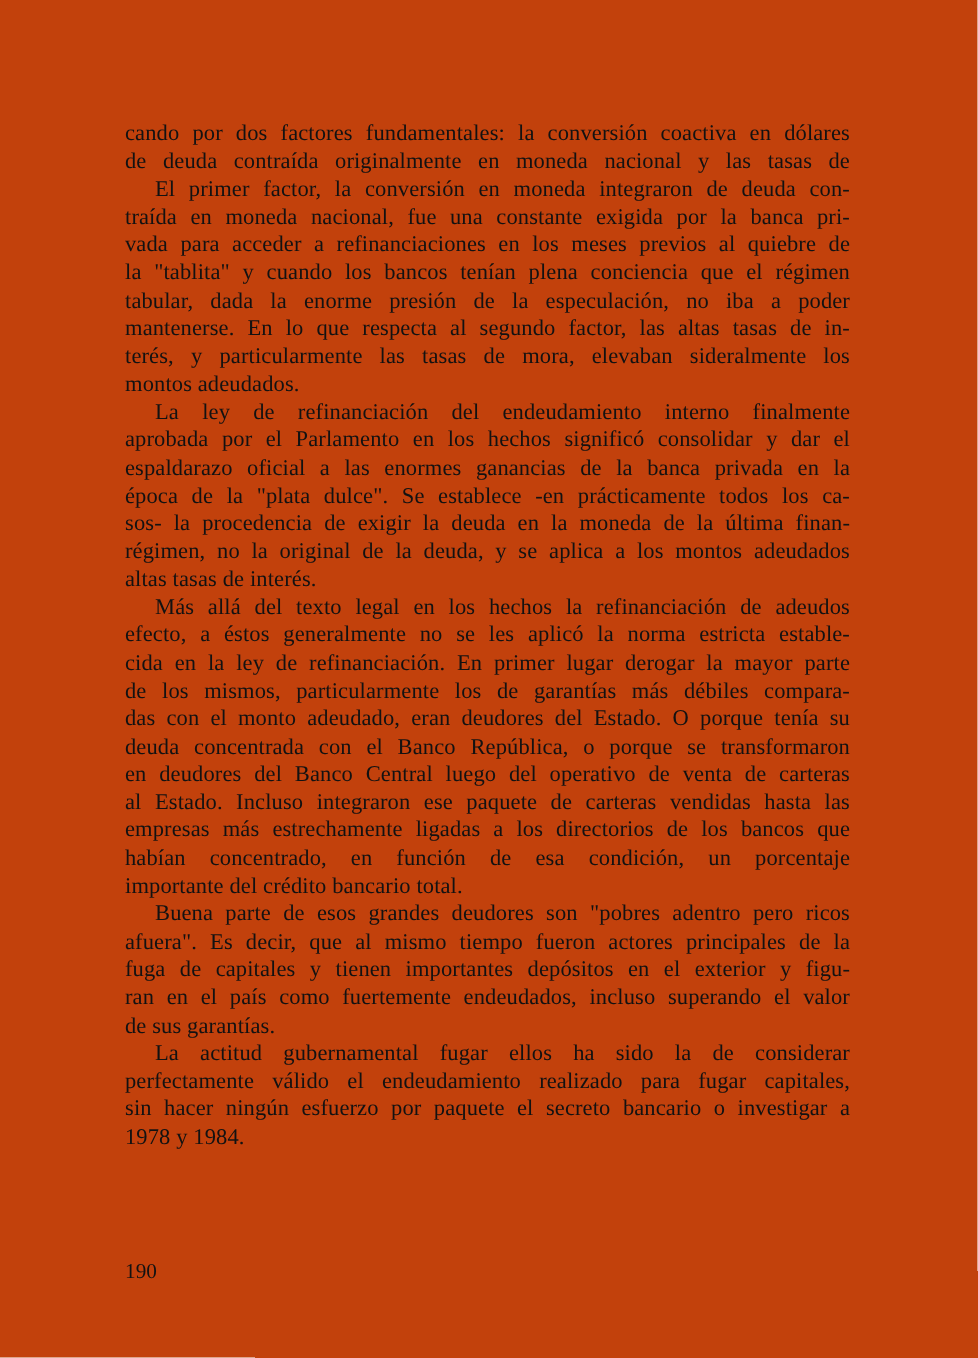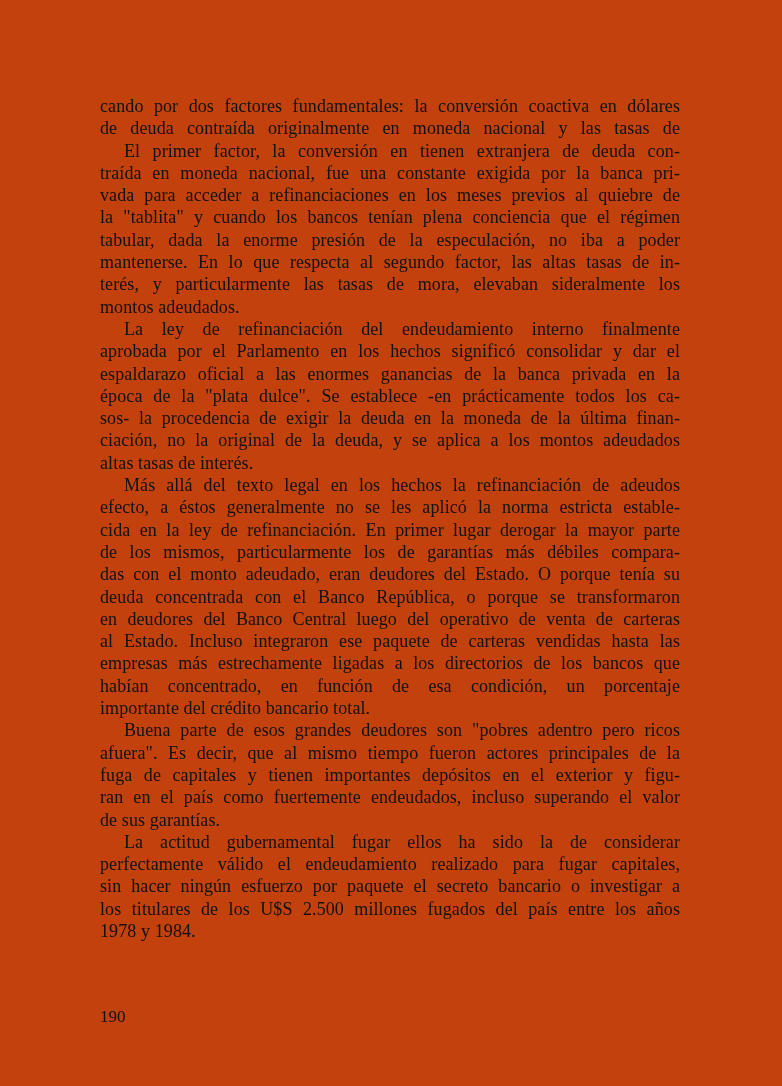--- a/index.html
+++ b/index.html
@@ -54,36 +54,36 @@
 </head>
 <body>
 
 <div class="page" style="background: #c2410c; color: rgb(18, 18, 18);">
   <div class="text-block" id="text-block">
       <div class="paragraph">
         <div class="line">cando por dos factores fundamentales: la conversión coactiva en dólares</div>
         <div class="line">de deuda contraída originalmente en moneda nacional y las tasas de</div>
       </div>
       <div class="paragraph">
-        <div class="line indent">El primer factor, la conversión en tienen extranjera de deuda con-</div>
+        <div class="line indent">El primer factor, la conversión en moneda integraron de deuda con-</div>
         <div class="line">traída en moneda nacional, fue una constante exigida por la banca pri-</div>
         <div class="line">vada para acceder a refinanciaciones en los meses previos al quiebre de</div>
         <div class="line">la "tablita" y cuando los bancos tenían plena conciencia que el régimen</div>
         <div class="line">tabular, dada la enorme presión de la especulación, no iba a poder</div>
         <div class="line">mantenerse. En lo que respecta al segundo factor, las altas tasas de in-</div>
         <div class="line">terés, y particularmente las tasas de mora, elevaban sideralmente los</div>
         <div class="line last">montos adeudados.</div>
       </div>
       <div class="paragraph">
         <div class="line indent">La ley de refinanciación del endeudamiento interno finalmente</div>
         <div class="line">aprobada por el Parlamento en los hechos significó consolidar y dar el</div>
         <div class="line">espaldarazo oficial a las enormes ganancias de la banca privada en la</div>
         <div class="line">época de la "plata dulce". Se establece -en prácticamente todos los ca-</div>
         <div class="line">sos- la procedencia de exigir la deuda en la moneda de la última finan-</div>
-        <div class="line">ciación, no la original de la deuda, y se aplica a los montos adeudados</div>
+        <div class="line">régimen, no la original de la deuda, y se aplica a los montos adeudados</div>
         <div class="line last">altas tasas de interés.</div>
       </div>
       <div class="paragraph">
         <div class="line indent">Más allá del texto legal en los hechos la refinanciación de adeudos</div>
         <div class="line">efecto, a éstos generalmente no se les aplicó la norma estricta estable-</div>
         <div class="line">cida en la ley de refinanciación. En primer lugar derogar la mayor parte</div>
         <div class="line">de los mismos, particularmente los de garantías más débiles compara-</div>
         <div class="line">das con el monto adeudado, eran deudores del Estado. O porque tenía su</div>
         <div class="line">deuda concentrada con el Banco República, o porque se transformaron</div>
         <div class="line">en deudores del Banco Central luego del operativo de venta de carteras</div>
@@ -96,18 +96,17 @@
         <div class="line indent">Buena parte de esos grandes deudores son "pobres adentro pero ricos</div>
         <div class="line">afuera". Es decir, que al mismo tiempo fueron actores principales de la</div>
         <div class="line">fuga de capitales y tienen importantes depósitos en el exterior y figu-</div>
         <div class="line">ran en el país como fuertemente endeudados, incluso superando el valor</div>
         <div class="line last">de sus garantías.</div>
       </div>
       <div class="paragraph">
         <div class="line indent">La actitud gubernamental fugar ellos ha sido la de considerar</div>
         <div class="line">perfectamente válido el endeudamiento realizado para fugar capitales,</div>
         <div class="line">sin hacer ningún esfuerzo por paquete el secreto bancario o investigar a</div>
-        <div class="line">los titulares de los U$S 2.500 millones fugados del país entre los años</div>
         <div class="line last">1978 y 1984.</div>
       </div>
     </div>
   <div class="page-number">190</div>
 </div>
 
 </body></html>

